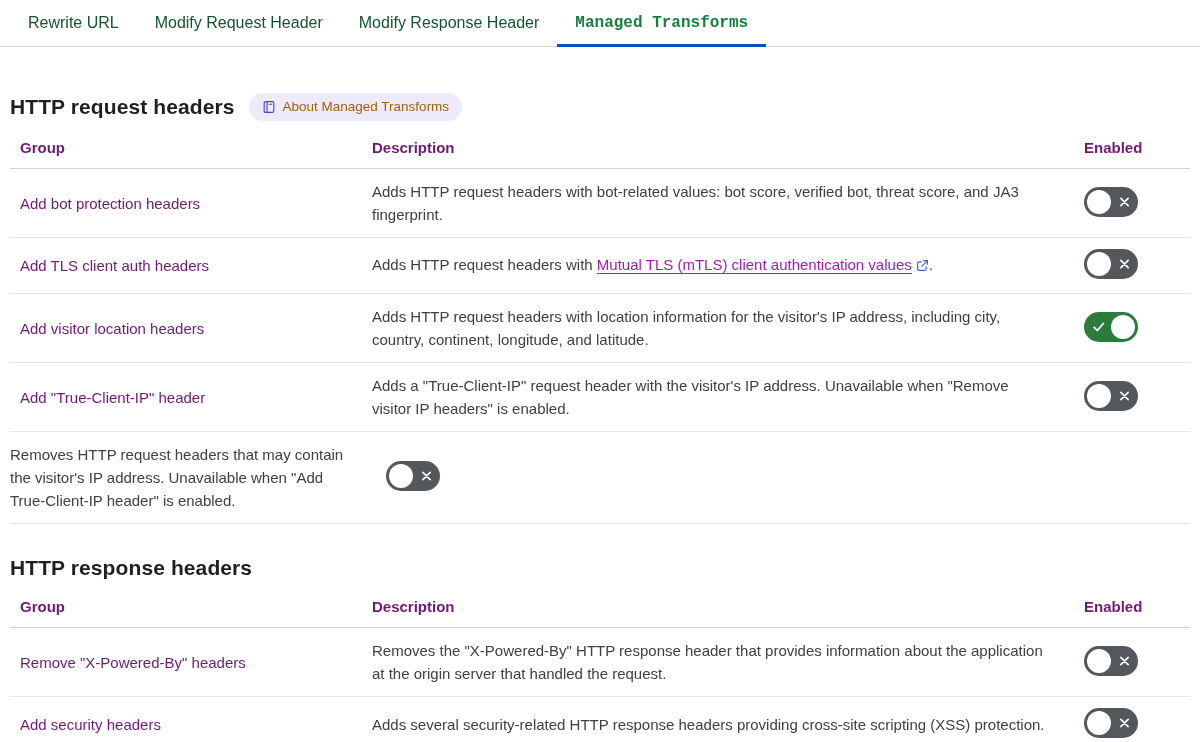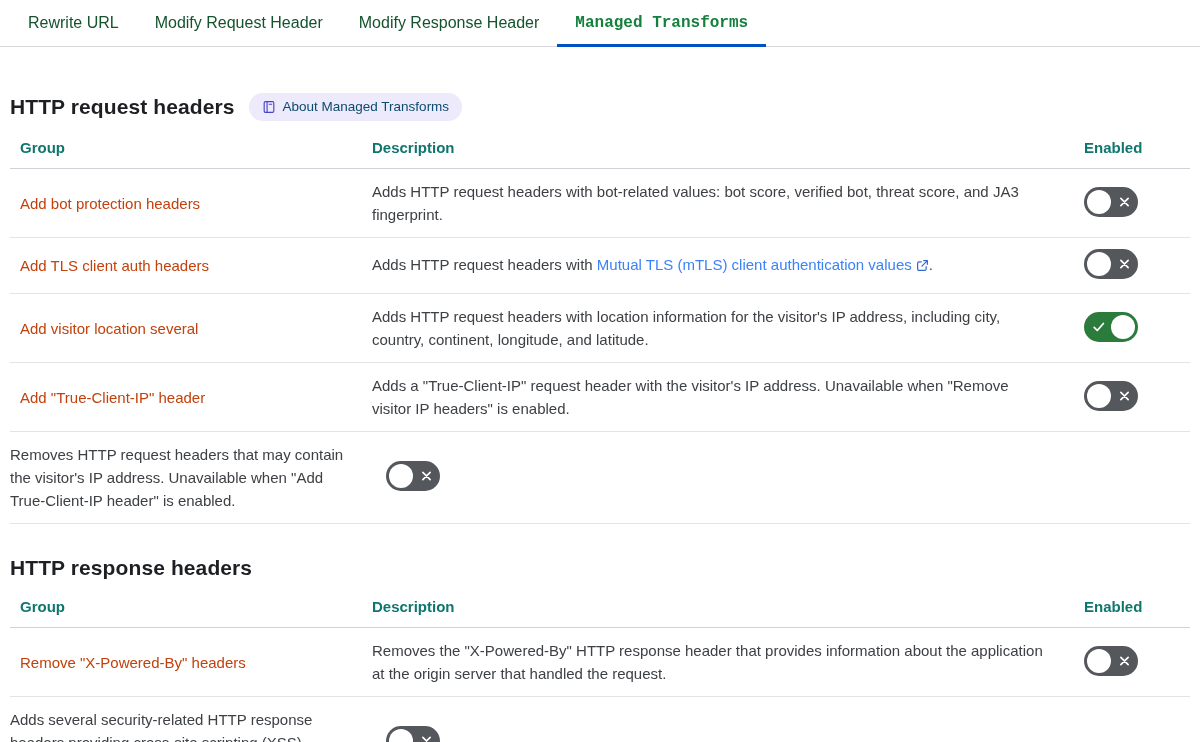--- a/index.html
+++ b/index.html
@@ -49,21 +49,21 @@
     font-weight: 700;
     color: #1d1f23;
     margin: 0;
     letter-spacing: 0.1px;
   }
   .badge {
     display: inline-flex;
     align-items: center;
     gap: 7px;
     background: #eceafb;
-    color: #0c4a6e;
+    color: #a16207;
     font-size: 13.5px;
     line-height: 1;
     padding: 7px 13px;
     border-radius: 15px;
     cursor: pointer;
     text-decoration: none;
   }
   .badge svg { display: block; }
 
   
@@ -73,39 +73,40 @@
     grid-template-columns: 362px 1fr 120px;
     align-items: center;
   }
   .thead {
     border-bottom: 1px solid #cfd2d6;
     padding: 8px 0 12px 0;
   }
   .th {
     font-size: 15px;
     font-weight: 700;
-    color: #0f766e;
+    color: #701a75;
   }
   .th.group, .td.group { padding-left: 10px; }
   .th.enabled, .td.enabled { padding-left: 14px; }
   .row {
     border-bottom: 1px solid #e2e4e7;
     min-height: 54px;
     padding: 11px 0;
     font-size: 15px;
   }
   .td.desc {
     padding-right: 20px;
     line-height: 23px;
     color: #3d4045;
   }
-  .td.group { color: #c2410c; }
+  .td.group { color: #701a75; }
 
   .ext-link {
-    color: #3b82f6;
+    color: #a21caf;
+    text-decoration: underline;
     text-underline-offset: 3px;
     cursor: pointer;
   }
   .ext-icon { margin-left: 4px; vertical-align: -2px; }
 
   
   .toggle {
     position: relative;
     width: 54px; height: 30px;
     border: none;
@@ -201,21 +202,21 @@
           <span class="icon-x">
               <svg width="13" height="13" viewBox="0 0 16 16" fill="none" stroke="#fff" stroke-width="2" stroke-linecap="round">
                 <path d="M3.5 3.5l9 9M12.5 3.5l-9 9"></path>
               </svg>
             </span>
         </button>
       </div>
     </div>
 
     <div class="row">
-      <div class="td group">Add visitor location several</div>
+      <div class="td group">Add visitor location headers</div>
       <div class="td desc">Adds HTTP request headers with location information for the visitor's IP address, including city, country, continent, longitude, and latitude.</div>
       <div class="td enabled">
         <button class="toggle on">
           <span class="icon-check">
               <svg width="14" height="14" viewBox="0 0 16 16" fill="none" stroke="#fff" stroke-width="2" stroke-linecap="round" stroke-linejoin="round">
                 <path d="M2.5 8.5l3.5 3.5 7-8"></path>
               </svg>
             </span>
           <span class="knob"></span>
           
@@ -278,20 +279,21 @@
           <span class="icon-x">
               <svg width="13" height="13" viewBox="0 0 16 16" fill="none" stroke="#fff" stroke-width="2" stroke-linecap="round">
                 <path d="M3.5 3.5l9 9M12.5 3.5l-9 9"></path>
               </svg>
             </span>
         </button>
       </div>
     </div>
 
     <div class="row">
+      <div class="td group">Add security headers</div>
       <div class="td desc">Adds several security-related HTTP response headers providing cross-site scripting (XSS) protection.</div>
       <div class="td enabled">
         <button class="toggle">
           
           <span class="knob"></span>
           <span class="icon-x">
               <svg width="13" height="13" viewBox="0 0 16 16" fill="none" stroke="#fff" stroke-width="2" stroke-linecap="round">
                 <path d="M3.5 3.5l9 9M12.5 3.5l-9 9"></path>
               </svg>
             </span>

